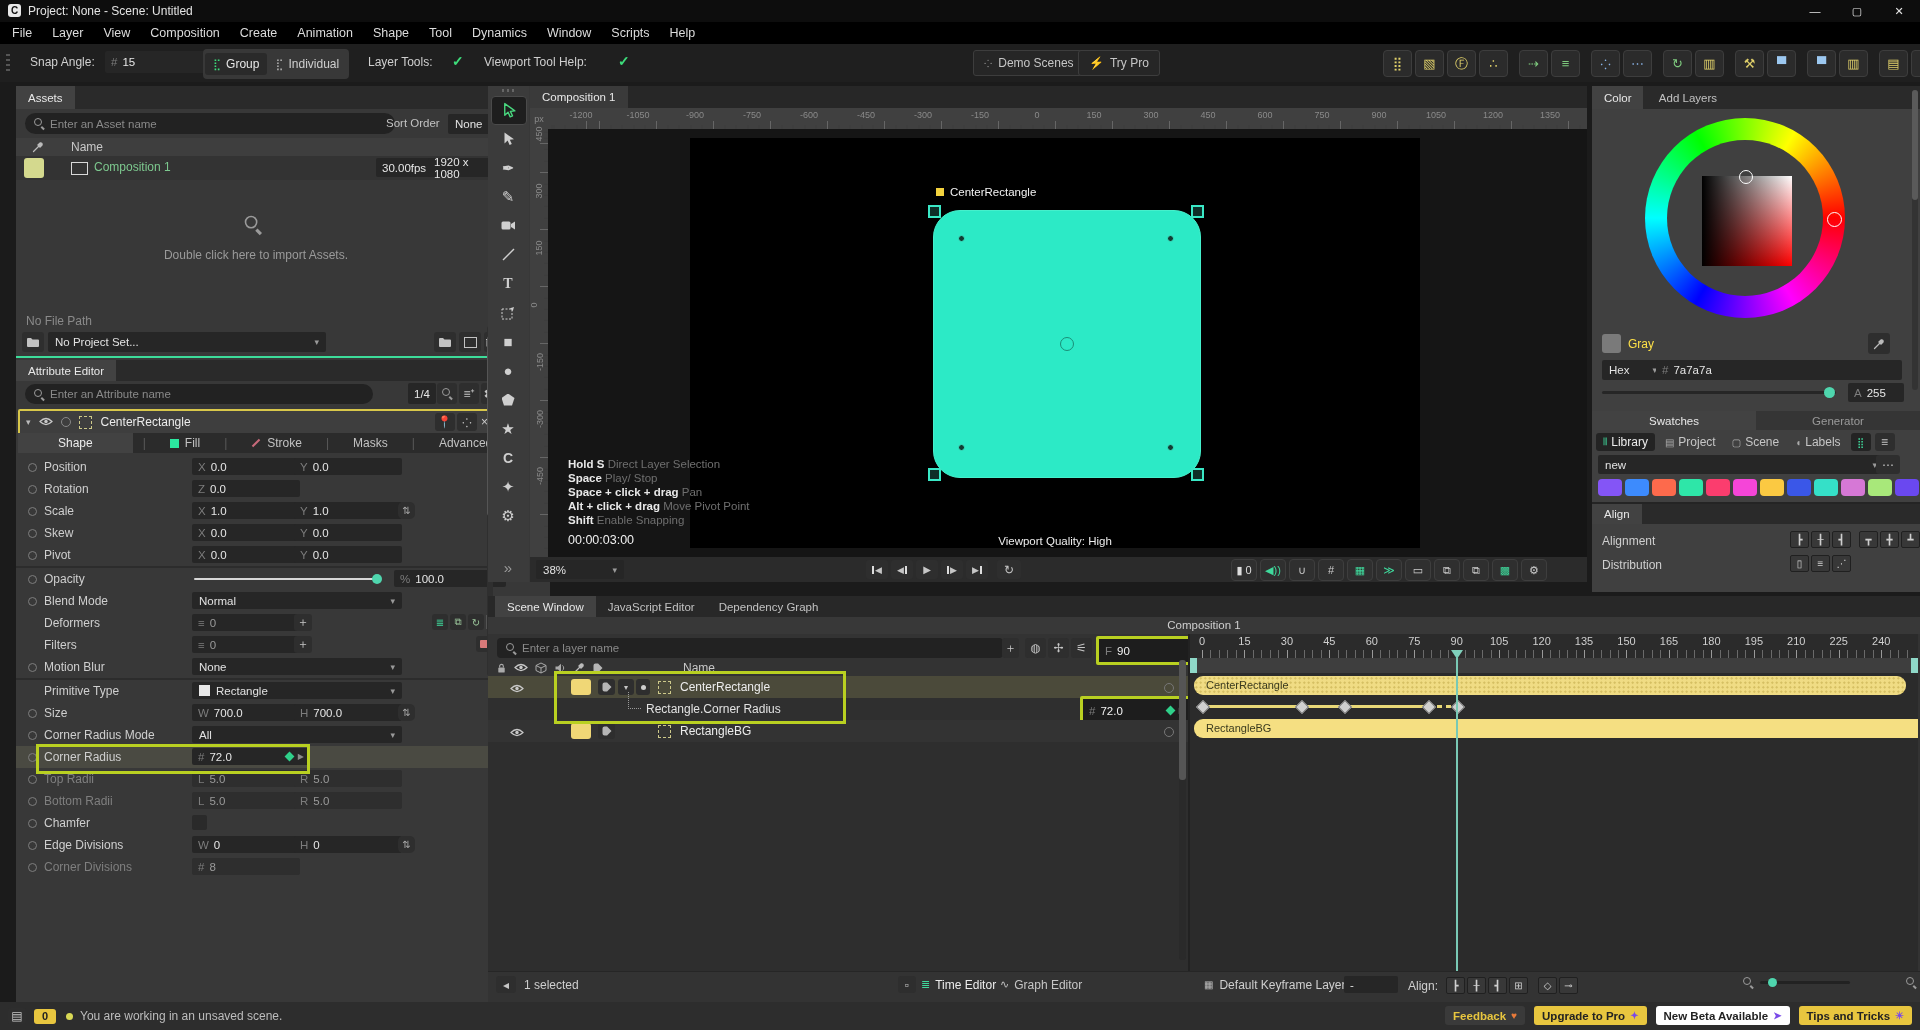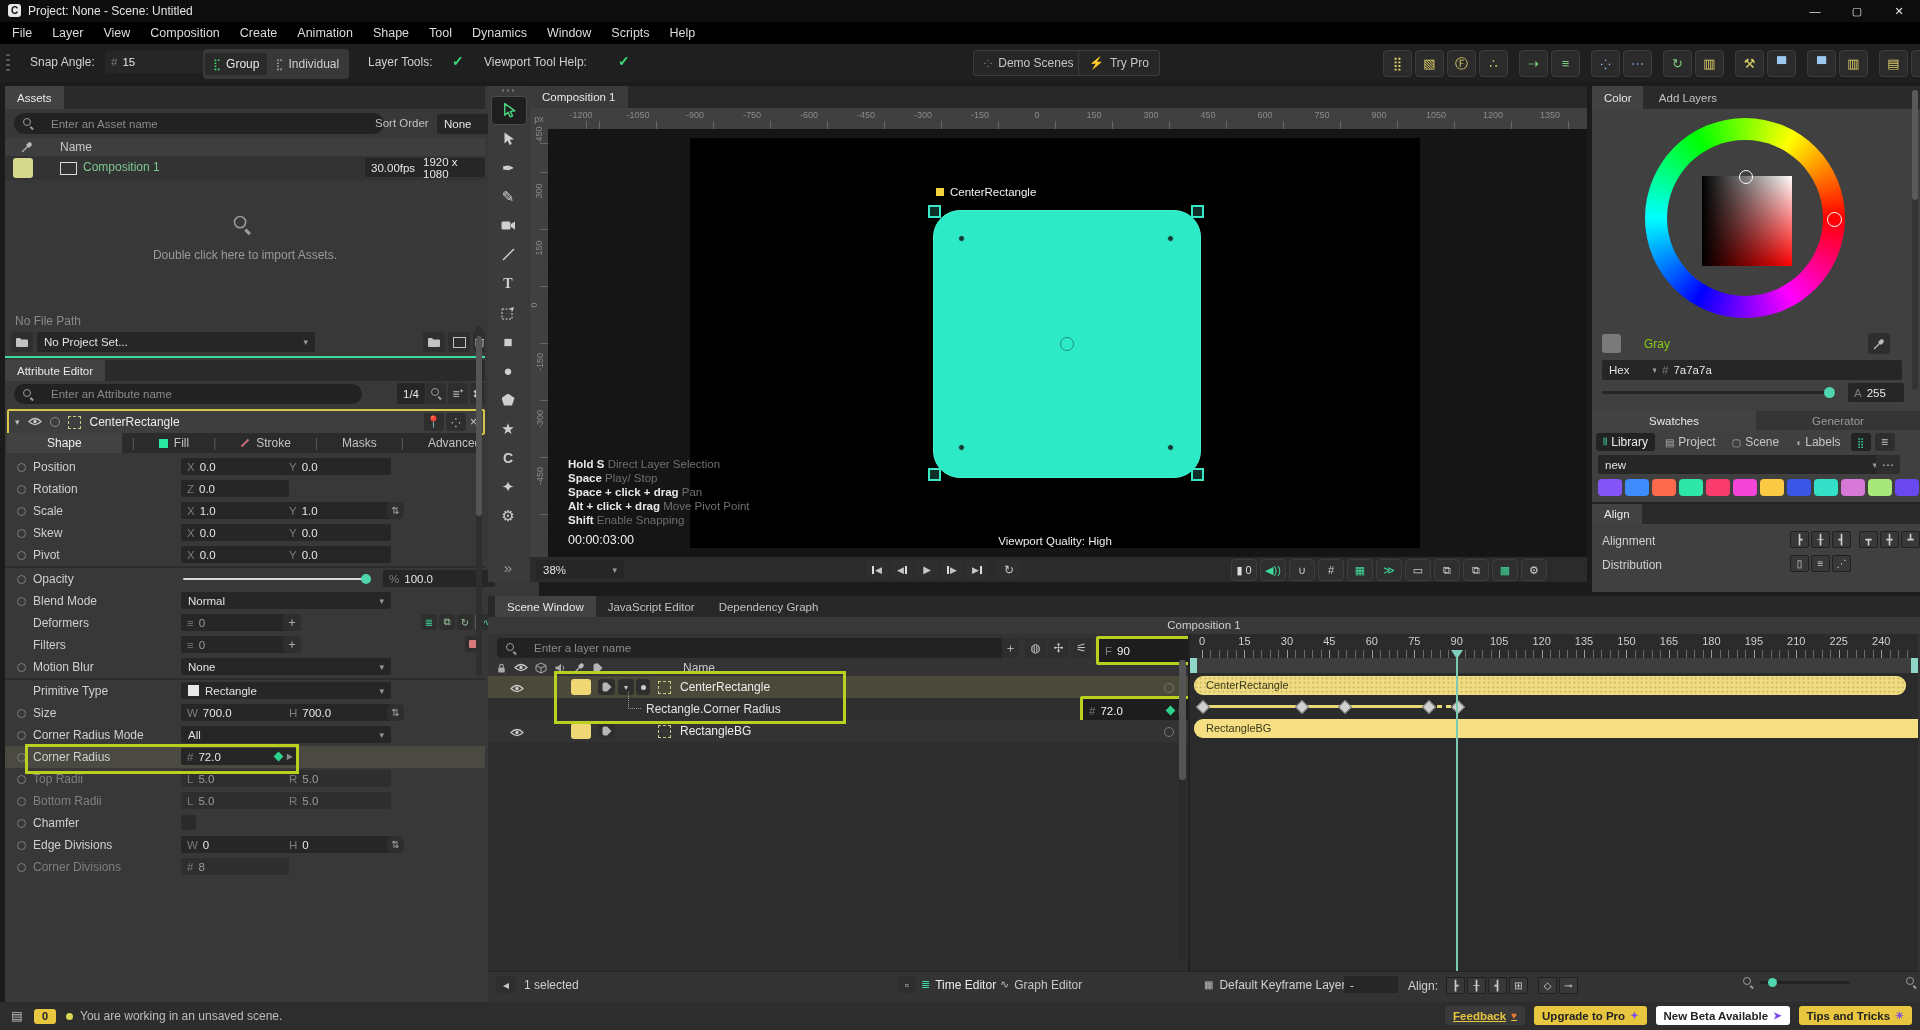--- a/index.html
+++ b/index.html
@@ -3,21 +3,21 @@
 <meta charset="utf-8">
 <style>
 html,body{margin:0;padding:0;background:#111}
 #app{position:relative;width:1920px;height:1030px;overflow:hidden;background:#1b1b1b;
   font-family:"Liberation Sans",sans-serif;font-size:12px;color:#d6d6d6;user-select:none}
 .abs{position:absolute}
 .flex{display:flex;align-items:center}
 .panel{position:absolute;background:#3a3a3a;overflow:hidden}
 .tab{display:inline-flex;align-items:center;height:100%;padding:0 12px;color:#c2c2c2;font-size:11.5px;background:#2f2f2f}
 .tab.active{background:#424242;color:#e8e8e8}
-.pill{background:#222;border-radius:11px;color:#8a8a8a;display:flex;align-items:center;padding:0 9px;gap:17px;font-size:11.5px}
+.pill{background:#222;border-radius:11px;color:#8a8a8a;display:flex;align-items:center;padding:0 9px;gap:5px;font-size:11.5px}
 .field{background:#262626;border-radius:2px;color:#e6e6e6;display:flex;align-items:center;padding:0 6px;gap:5px;font-size:11.5px}
 .field .pre{color:#7c7c7c}
 .ddown{background:#262626;border-radius:2px;display:flex;align-items:center;padding:0 7px;color:#e2e2e2;font-size:11.5px;gap:6px}
 .ddown .arr{margin-left:auto;color:#9a9a9a;font-size:9px}
 .btn{background:#2e2e2e;border-radius:3px;display:flex;align-items:center;justify-content:center;color:#c6c6c6}
 .mag{position:relative;width:11px;height:11px;flex:0 0 auto}
 .mag::before{content:"";position:absolute;left:0;top:0;width:6px;height:6px;border:1.5px solid #9a9a9a;border-radius:50%}
 .mag::after{content:"";position:absolute;left:8px;top:8px;width:4px;height:1.5px;background:#9a9a9a;transform:rotate(45deg);transform-origin:0 0}
 .chk{color:#3ddc7a;font-size:14px;font-weight:bold}
 .menu-item{padding:0 10px;color:#dcdcdc;font-size:12.5px}
@@ -116,21 +116,21 @@
         <div class="tb-icon" style="color: rgb(224, 208, 106);">▥</div>
         <div class="tb-icon" style="color: rgb(224, 208, 106); margin-left: 8px;">⚒</div>
         <div class="tb-icon" style="color: rgb(156, 200, 240);">▀</div>
         <div class="tb-icon" style="color: rgb(156, 200, 240); margin-left: 8px;">▀</div>
         <div class="tb-icon" style="color: rgb(224, 208, 106);">▥</div>
         <div class="tb-icon" style="color: rgb(224, 208, 106); margin-left: 8px;">▤</div>
         <div class="tb-icon" style="color: rgb(224, 208, 106);">▦</div>
       </div>
   </div>
 
-  <div class="panel" style="left:5px;top:86px;width:534px;height:916px;background:#383838">
+  <div class="panel" style="left:16px;top:86px;width:534px;height:916px;background:#383838">
     <div class="abs" style="left:0;top:0;width:480px;height:23px;background:#2a2a2a">
       <span class="tab active" style="height:23px">Assets</span>
     </div>
     <div class="pill abs" style="left:9px;top:27px;width:352px;height:21px">
       <span class="mag"></span>
       <span>Enter an Asset name</span>
     </div>
     <span class="abs" style="left:370px;top:31px;color:#c2c2c2;font-size:11.5px">Sort Order</span>
     <div class="ddown abs" style="left:432px;top:28px;width:46px;height:20px">
       <span>None</span>
@@ -608,21 +608,21 @@
       <span class="tab" style="height:23px;background:transparent">Add Layers</span>
     </div>
 
     <div class="abs" style="left:53px;top:32px;width:200px;height:200px;border-radius:50%;background:conic-gradient(from 90deg,#f00,#f0f,#00f,#0ff,#0f0,#ff0,#f00)">
       <div class="abs" style="left:22px;top:22px;width:156px;height:156px;border-radius:50%;background:#404040"></div>
       <div class="abs" style="left:57px;top:58px;width:90px;height:90px;background:linear-gradient(to right,#000,rgba(0,0,0,0)),linear-gradient(to bottom,#fff,#f00)"></div>
       <div class="abs" style="left:94px;top:52px;width:12px;height:12px;border:1.8px solid #fff;border-radius:50%"></div>
       <div class="abs" style="left:182px;top:94px;width:13px;height:13px;border:1.8px solid #fff;border-radius:50%"></div>
     </div>
     <div class="abs" style="left:10px;top:248px;width:19px;height:19px;background:#7a7a7a;border-radius:3px"></div>
-    <span class="abs" style="left:52px;top:251px;color:#84cc16">Gray</span>
+    <span class="abs" style="left:36px;top:251px;color:#fde047">Gray</span>
     <div class="btn abs" style="left:276px;top:247px;width:22px;height:21px" id="cp-dropper">
         <svg width="12" height="12" viewBox="0 0 12 12">
           <path d="M1.5 10.5 L6.5 5.5 M6 4 L8 2 a1.5 1.5 0 0 1 2 2 L8 6 Z" stroke="#bbb" stroke-width="1.3" fill="#bbb" stroke-linecap="round"></path>
         </svg>
       </div>
     <div class="ddown abs" style="left:10px;top:274px;width:48px;height:20px">
       <span>Hex</span>
         <span class="arr">▾</span>
     </div>
     <div class="field abs" style="left:64px;top:274px;width:234px;height:20px">
@@ -898,21 +898,21 @@
       </div>
     </div>
   </div>
 
   <div class="abs flex" style="left:0;top:1002px;width:1920px;height:28px;background:#2d2d2d">
     <span class="btn" style="width:18px;height:16px;margin-left:8px">▤</span>
     <span style="margin-left:8px;min-width:22px;height:15px;background:#e8c63f;border-radius:3px;color:#222;font-weight:bold;display:flex;align-items:center;justify-content:center;font-size:11px">0</span>
     <span style="margin-left:10px;width:7px;height:7px;border-radius:50%;background:#d8d855"></span>
     <span style="margin-left:7px;color:#bdbdbd">You are working in an unsaved scene.</span>
     <div class="abs flex" style="right:8px;top:4px;gap:9px" id="status-buttons">
-        <div class="statbtn" style="background: rgb(58, 58, 58); color: rgb(232, 198, 63); text-decoration: underline;">
+        <div class="statbtn" style="background: rgb(58, 58, 58); color: rgb(232, 198, 63);">
           <span>Feedback</span>
           <span style="font-size: 10px; color: rgb(232, 122, 58);">♥</span>
         </div>
         <div class="statbtn" style="background: rgb(232, 198, 63); color: rgb(34, 34, 34);">
           <span>Upgrade to Pro</span>
           <span style="font-size: 10px; color: rgb(122, 74, 232);">✦</span>
         </div>
         <div class="statbtn" style="background: #ffffff; color: rgb(34, 34, 34);">
           <span>New Beta Available</span>
           <span style="font-size: 10px; color: rgb(122, 74, 232);">➤</span>

